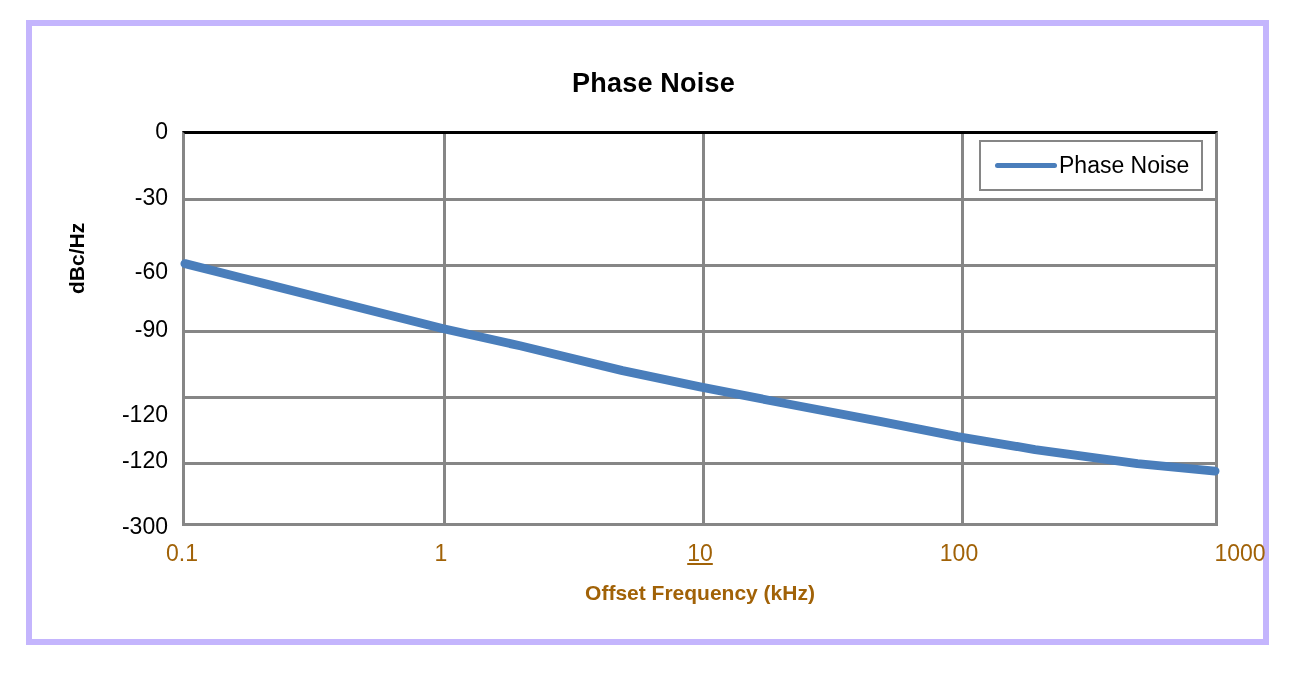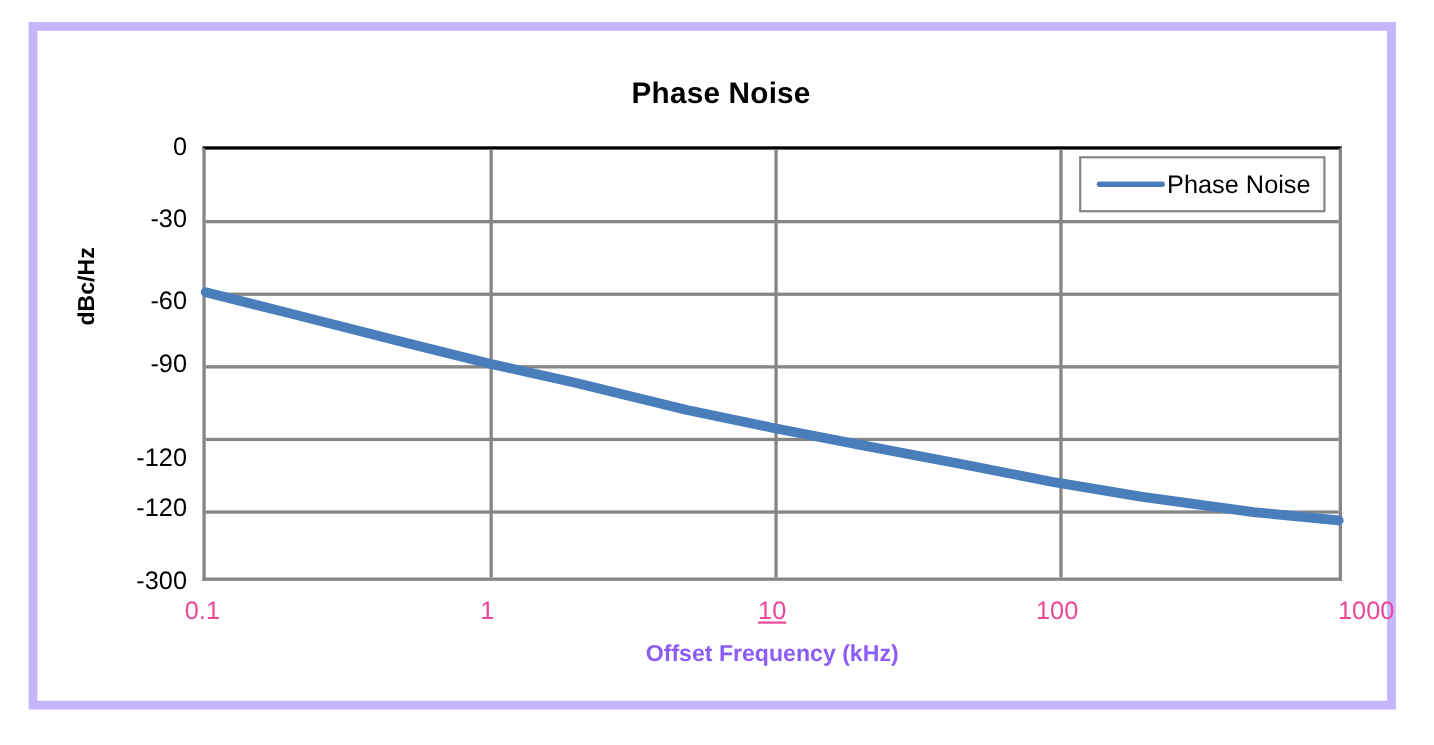--- a/index.html
+++ b/index.html
@@ -12,21 +12,21 @@
     height: 677px;
     font-family: "Liberation Sans", sans-serif;
     overflow: hidden;
   }
   #chart-frame {
     position: absolute;
     left: 26px;
     top: 20px;
     width: 1243px;
     height: 625px;
-    border: 8px solid #c4b5fd;
+    border: 6px solid #c4b5fd;
     background: #ffffff;
     box-sizing: border-box;
   }
   #chart-title {
     position: absolute;
     left: 0;
     top: 42px;
     width: 1243px;
     text-align: center;
     font-size: 27px;
@@ -76,21 +76,21 @@
     text-align: right;
     font-size: 23px;
     color: #000000;
     transform: translateY(-50%);
   }
   .xtick-label {
     position: absolute;
     width: 140px;
     text-align: center;
     font-size: 23px;
-    color: #ec4899;
+    color: #a16207;
     transform: translateX(-70px);
   }
   #ylabel {
     position: absolute;
     left: 33px;
     top: 268px;
     font-size: 21px;
     font-weight: bold;
     color: #000000;
     transform: rotate(-90deg);
@@ -98,21 +98,21 @@
     white-space: nowrap;
   }
   #xlabel {
     position: absolute;
     left: 150px;
     top: 555px;
     width: 1036px;
     text-align: center;
     font-size: 21px;
     font-weight: bold;
-    color: #8b5cf6;
+    color: #a16207;
   }
   #legend {
     position: absolute;
     left: 947px;  
     top: 114px;   
     width: 224px;
     height: 51px;
     border: 2px solid #868686;
     background: #ffffff;
     box-sizing: border-box;

